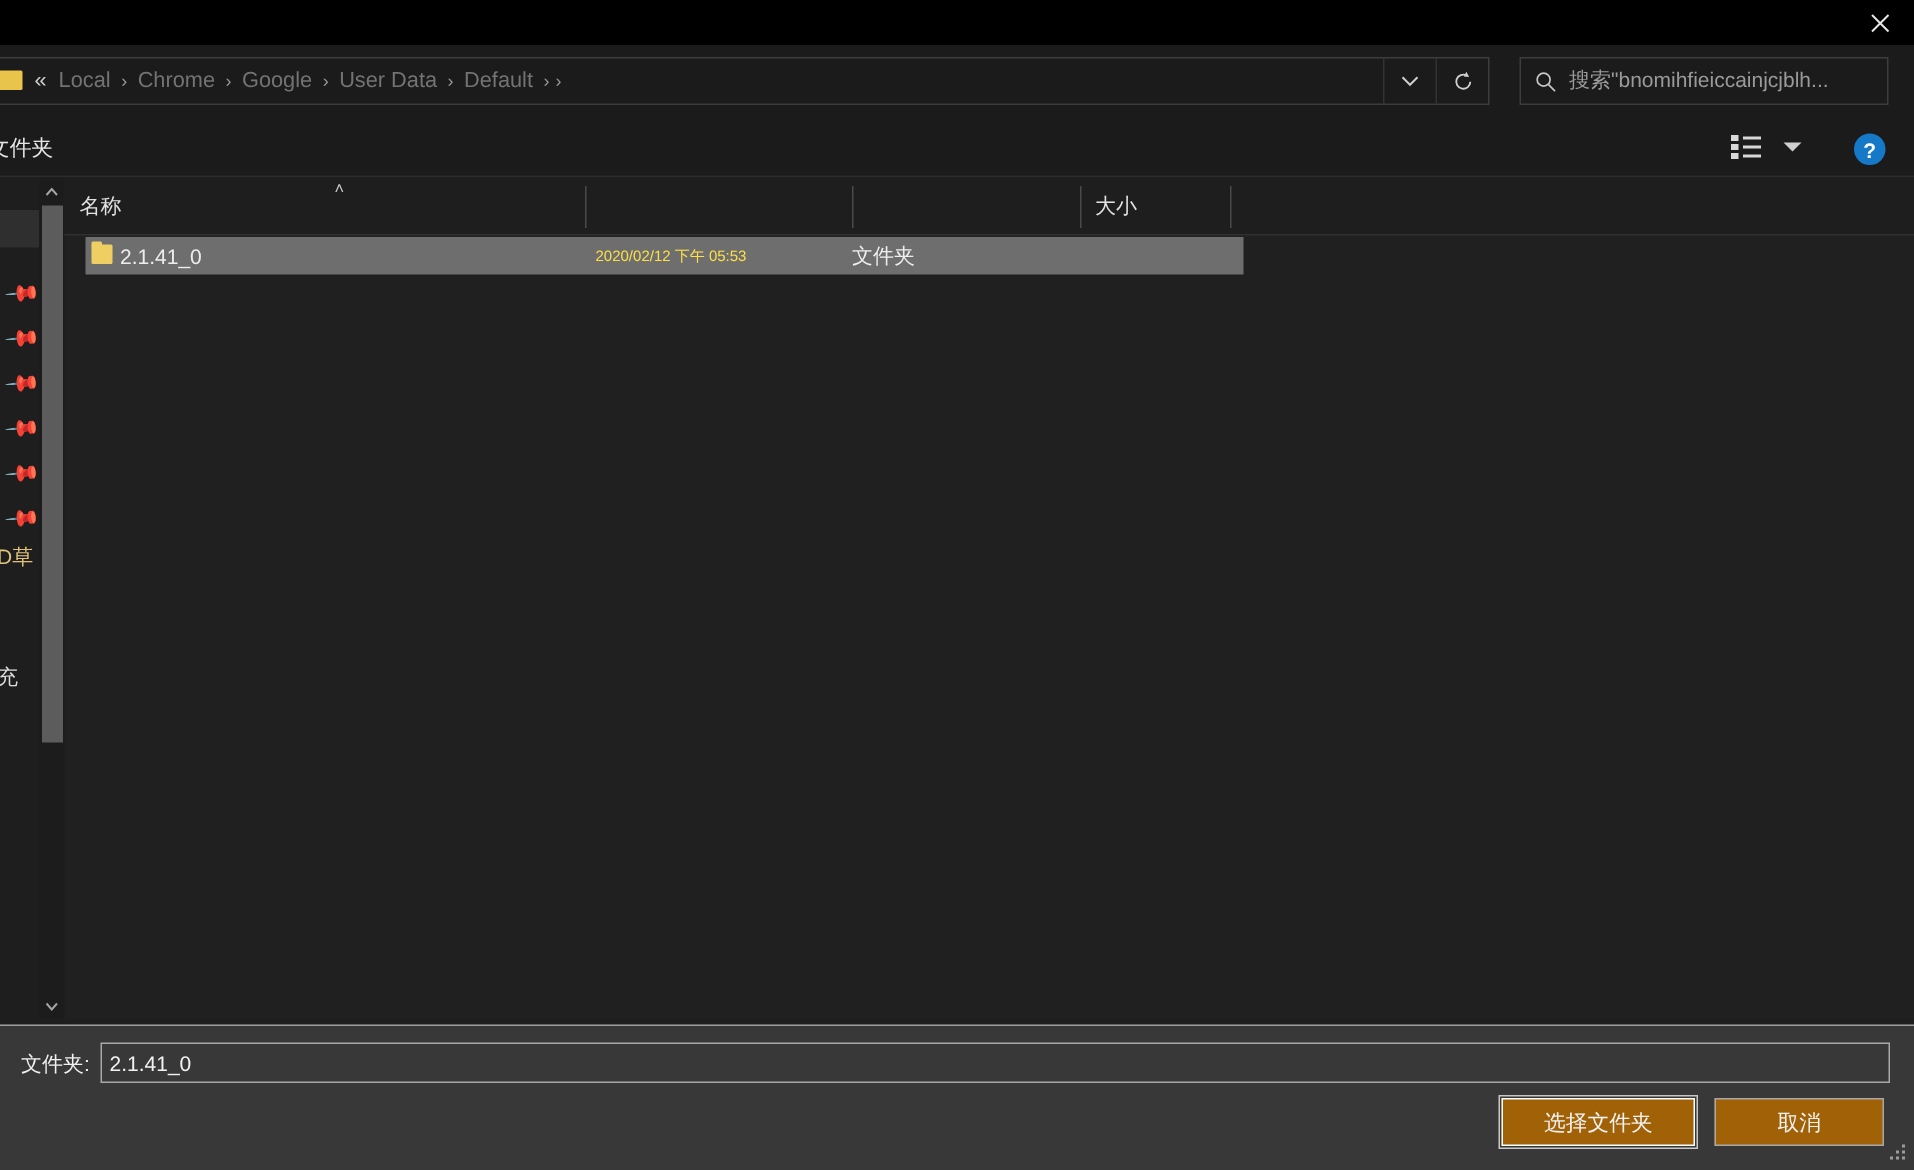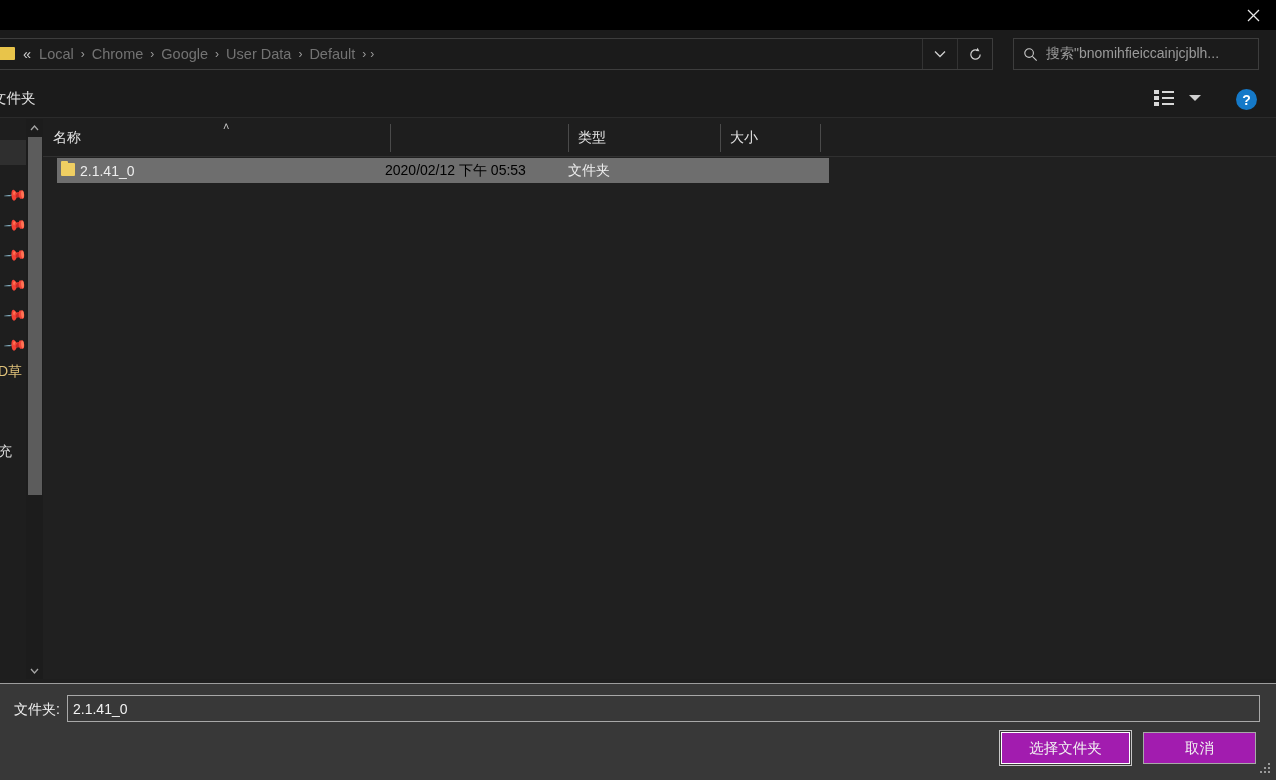--- a/index.html
+++ b/index.html
@@ -215,21 +215,21 @@
     position: absolute; left: 4px; top: 5px;
     width: 14px; height: 13px;
     background: #f0cf62;
     border-radius: 1px;
   }
   .row-ico::after {
     content:""; position:absolute; left:0; top:-2px;
     width: 7px; height: 3px; background:#f0cf62; border-radius: 1px 1px 0 0;
   }
   .cell-name { position: absolute; left: 23px; color: #ededed; font-size: 14px; }
-  .cell-date { position: absolute; left: 328px; color: #000000; font-size: 14px; }
+  .cell-date { position: absolute; left: 340px; color: #fde047; font-size: 10px; }
   .cell-type { position: absolute; left: 511px; color: #ededed; font-size: 14px; }
   .cell-size { position: absolute; left: 663px; color: #ededed; font-size: 14px; }
 
   
   .bottom {
     position: absolute; left: 0; top: 683px;
     width: 1276px; height: 97px;
     background: #383838;
     border-top: 1px solid #9d9d9d;
   }
@@ -244,21 +244,21 @@
     border: 1px solid #a8a8a8;
     display: flex; align-items: center;
     padding-left: 5px;
     color: #f2f2f2; font-size: 14px;
   }
   .btn {
     position: absolute; top: 732px;
     height: 32px;
     display: flex; align-items: center; justify-content: center;
     color: #f2f2f2; font-size: 14.5px;
-    background: #a21caf;
+    background: #a16207;
     border: 1px solid #a8a8a8;
   }
   .btn.primary {
     left: 1001px; width: 129px;
     border: 1px solid #ffffff;
     outline: 1px solid #c8c8c8;
     outline-offset: 1px;
   }
   .btn.secondary { left: 1143px; width: 113px; }
   .grip {
@@ -388,23 +388,20 @@
 
   <div class="listpane">
 
     <div class="colhdr">
       <div class="col" style="left:0; width:347px;">
         <span>名称</span>
         <span class="sort-caret">˄</span>
       </div>
       <div class="col-div" style="left:347px;"></div>
       <div class="col-div" style="left:525px;"></div>
-      <div class="col" style="left:525px; width:152px;">
-        <span>类型</span>
-      </div>
       <div class="col-div" style="left:677px;"></div>
       <div class="col" style="left:677px; width:100px;">
         <span>大小</span>
       </div>
       <div class="col-div" style="left:777px;"></div>
     </div>
 
     <div class="rows">
       <div class="row selected">
         <div class="row-ico"></div>

